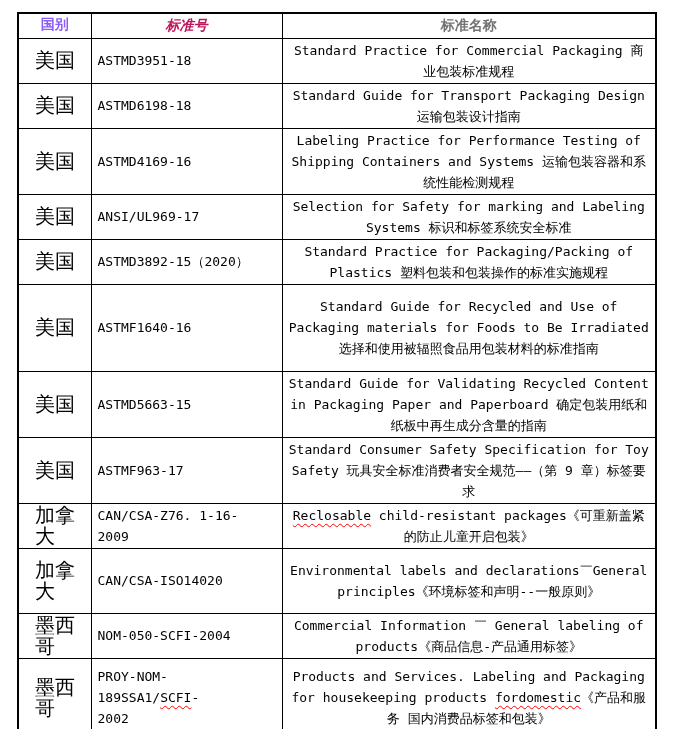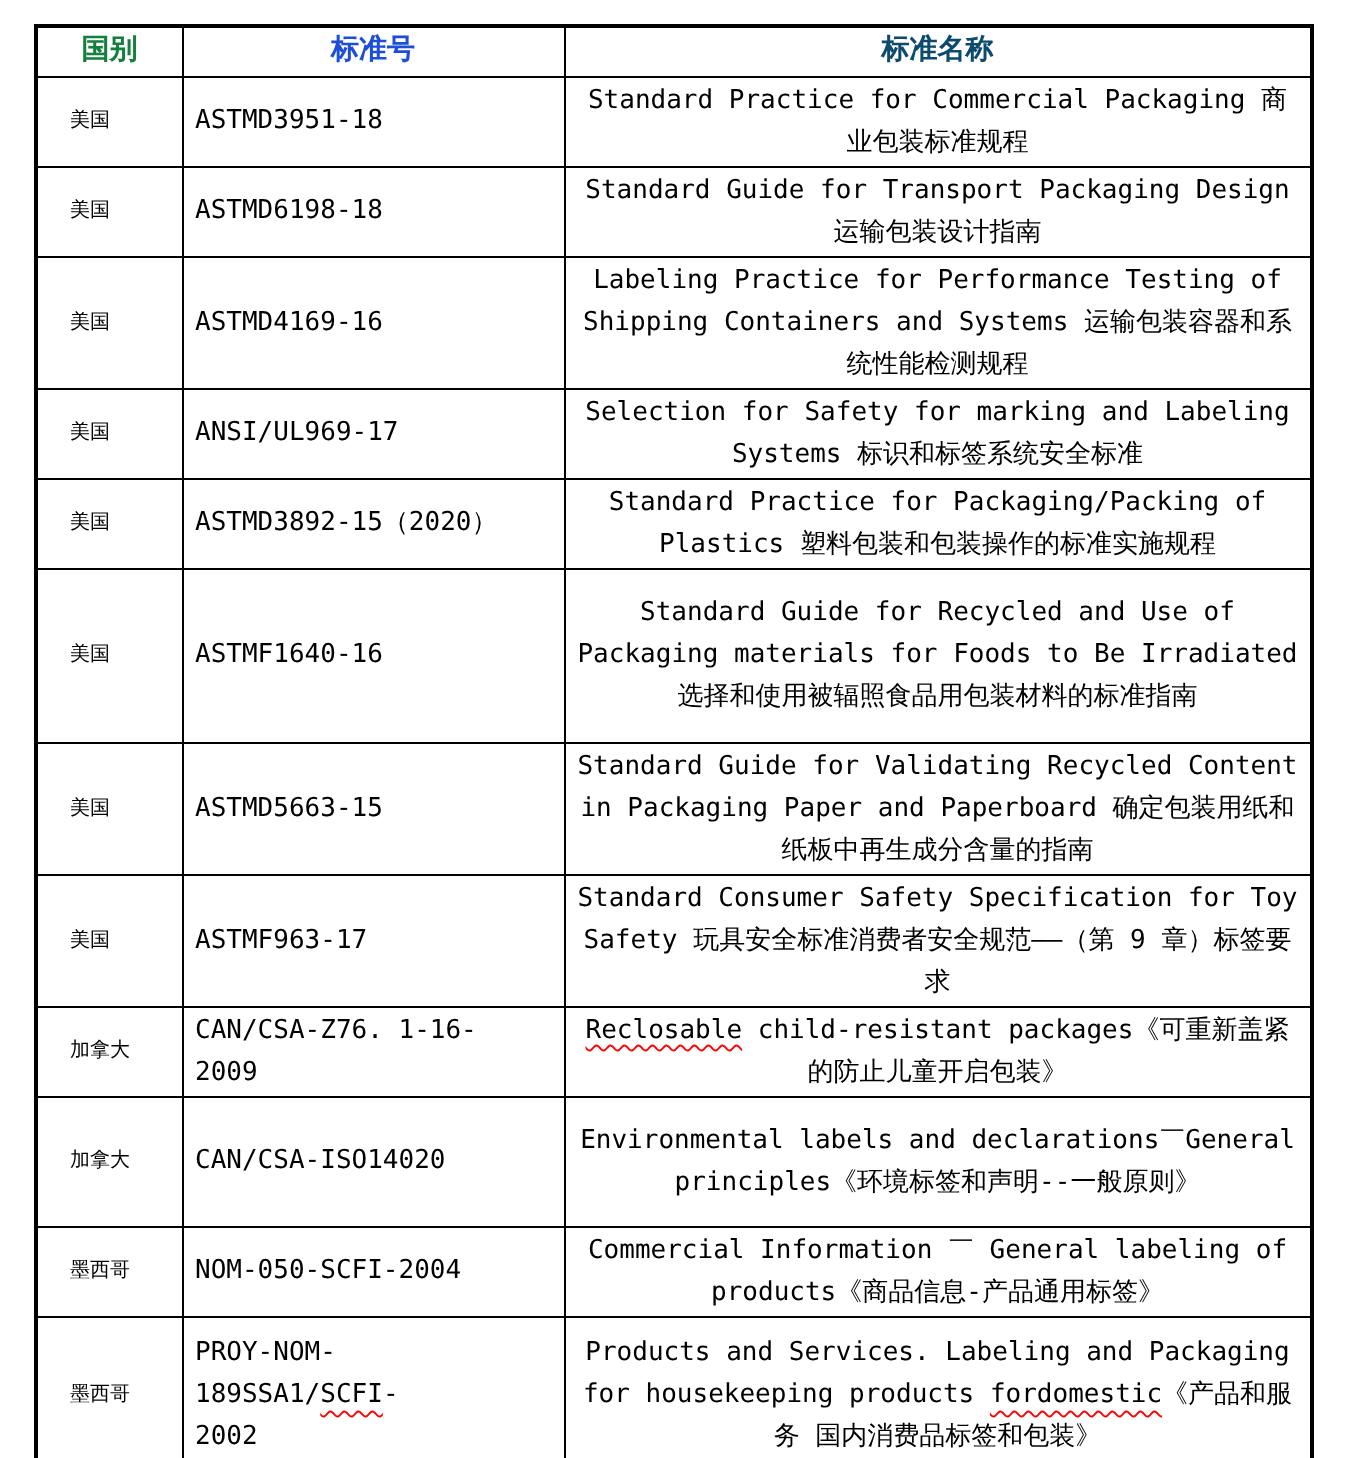--- a/index.html
+++ b/index.html
@@ -25,43 +25,43 @@
     line-height:21px;
     overflow:hidden;
     word-wrap:break-word;
   }
   .std-table th{
     font-size:14px;
     font-weight:bold;
     text-align:center;
     padding:1px 2px;
   }
-  td.cell-country{font-size:10px;padding-left:16px;}
+  td.cell-country{font-size:20px;padding-left:16px;}
   td.cell-stdno{white-space:pre-wrap;margin-left:15px;}
   td.cell-name{vertical-align:middle;text-align:center;}
   .squiggle{
     text-decoration:underline wavy 1px;
     text-decoration-skip-ink:none;
     text-underline-offset:3px;
   }
 </style>
 </head>
 <body>
 
 <table class="std-table">
   <colgroup>
     <col style="width:73px">
     <col style="width:191px">
     <col style="width:374px">
   </colgroup>
   <thead>
     <tr style="height:25px">
-      <th class="hdr" style="color: #15803d;">国别</th>
-      <th class="hdr" style="color: #1d4ed8;">标准号</th>
-      <th class="hdr" style="color: #0c4a6e;">标准名称</th>
+      <th class="hdr" style="color: #8b5cf6; font-family: Liberation Mono, monospace;">国别</th>
+      <th class="hdr" style="color: #be185d; font-style: italic;">标准号</th>
+      <th class="hdr" style="color: #737373;">标准名称</th>
     </tr>
   </thead>
   <tbody>
     <tr style="height:43px">
       <td class="cell-country">美国</td>
       <td class="cell-stdno">ASTMD3951-18</td>
       <td class="cell-name">Standard Practice for Commercial Packaging 商业包装标准规程</td>
     </tr>
     <tr style="height:44px">
       <td class="cell-country">美国</td>

